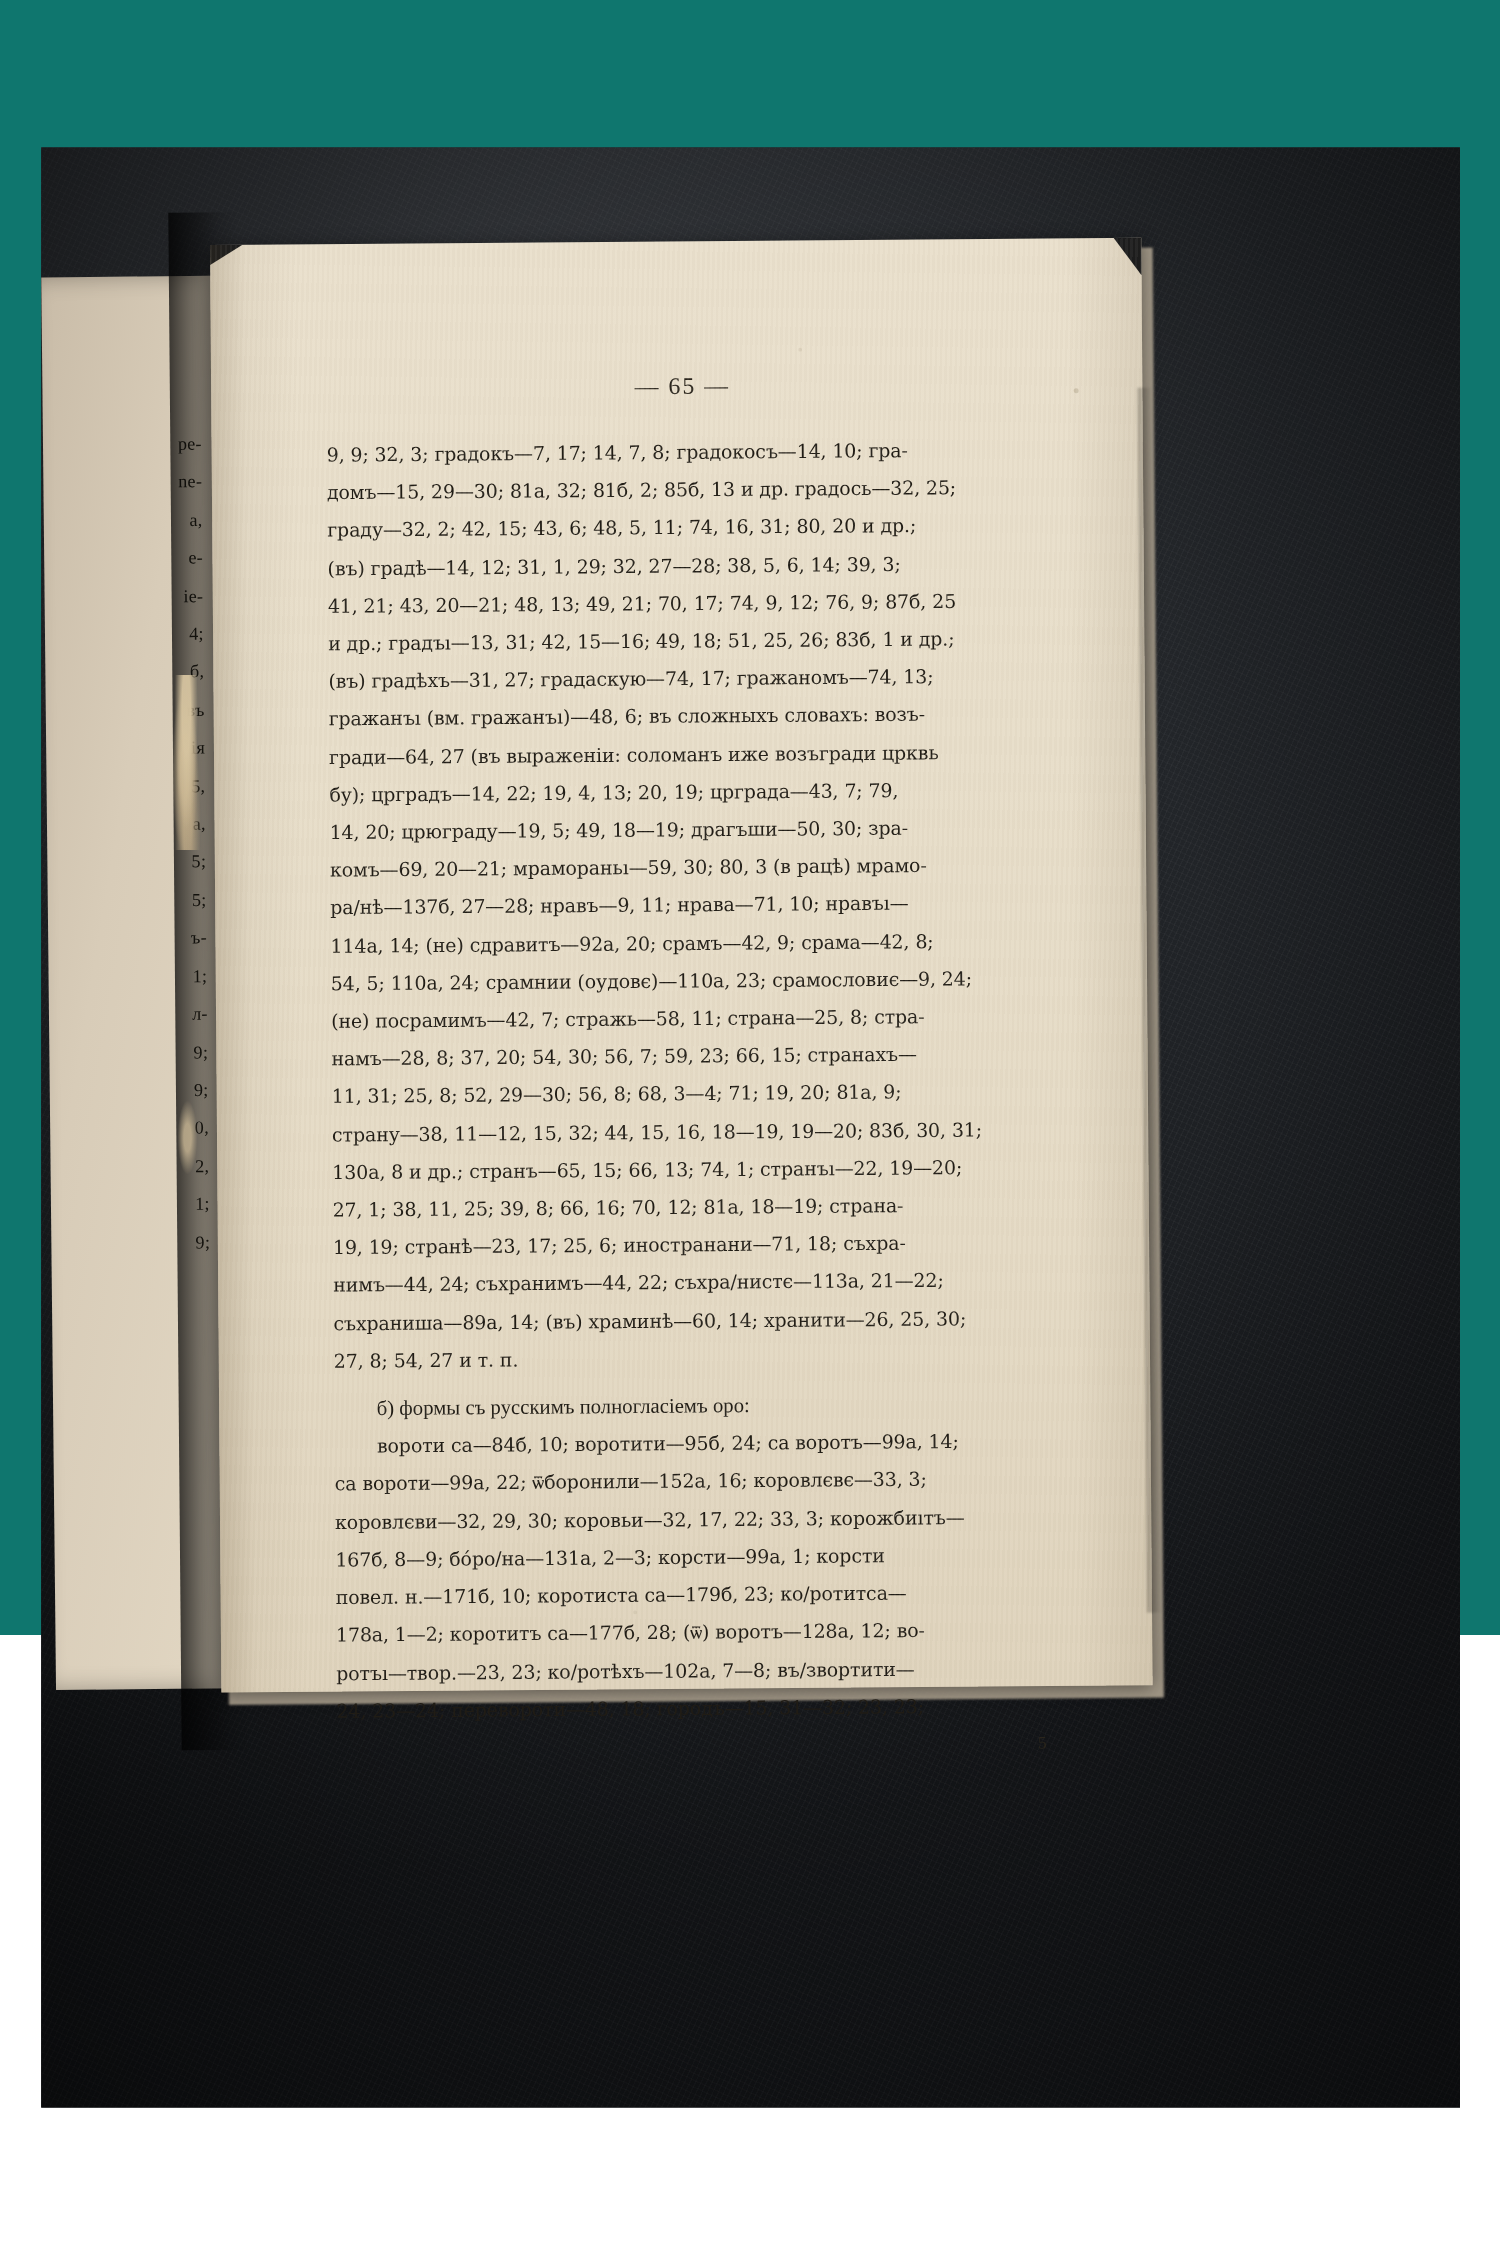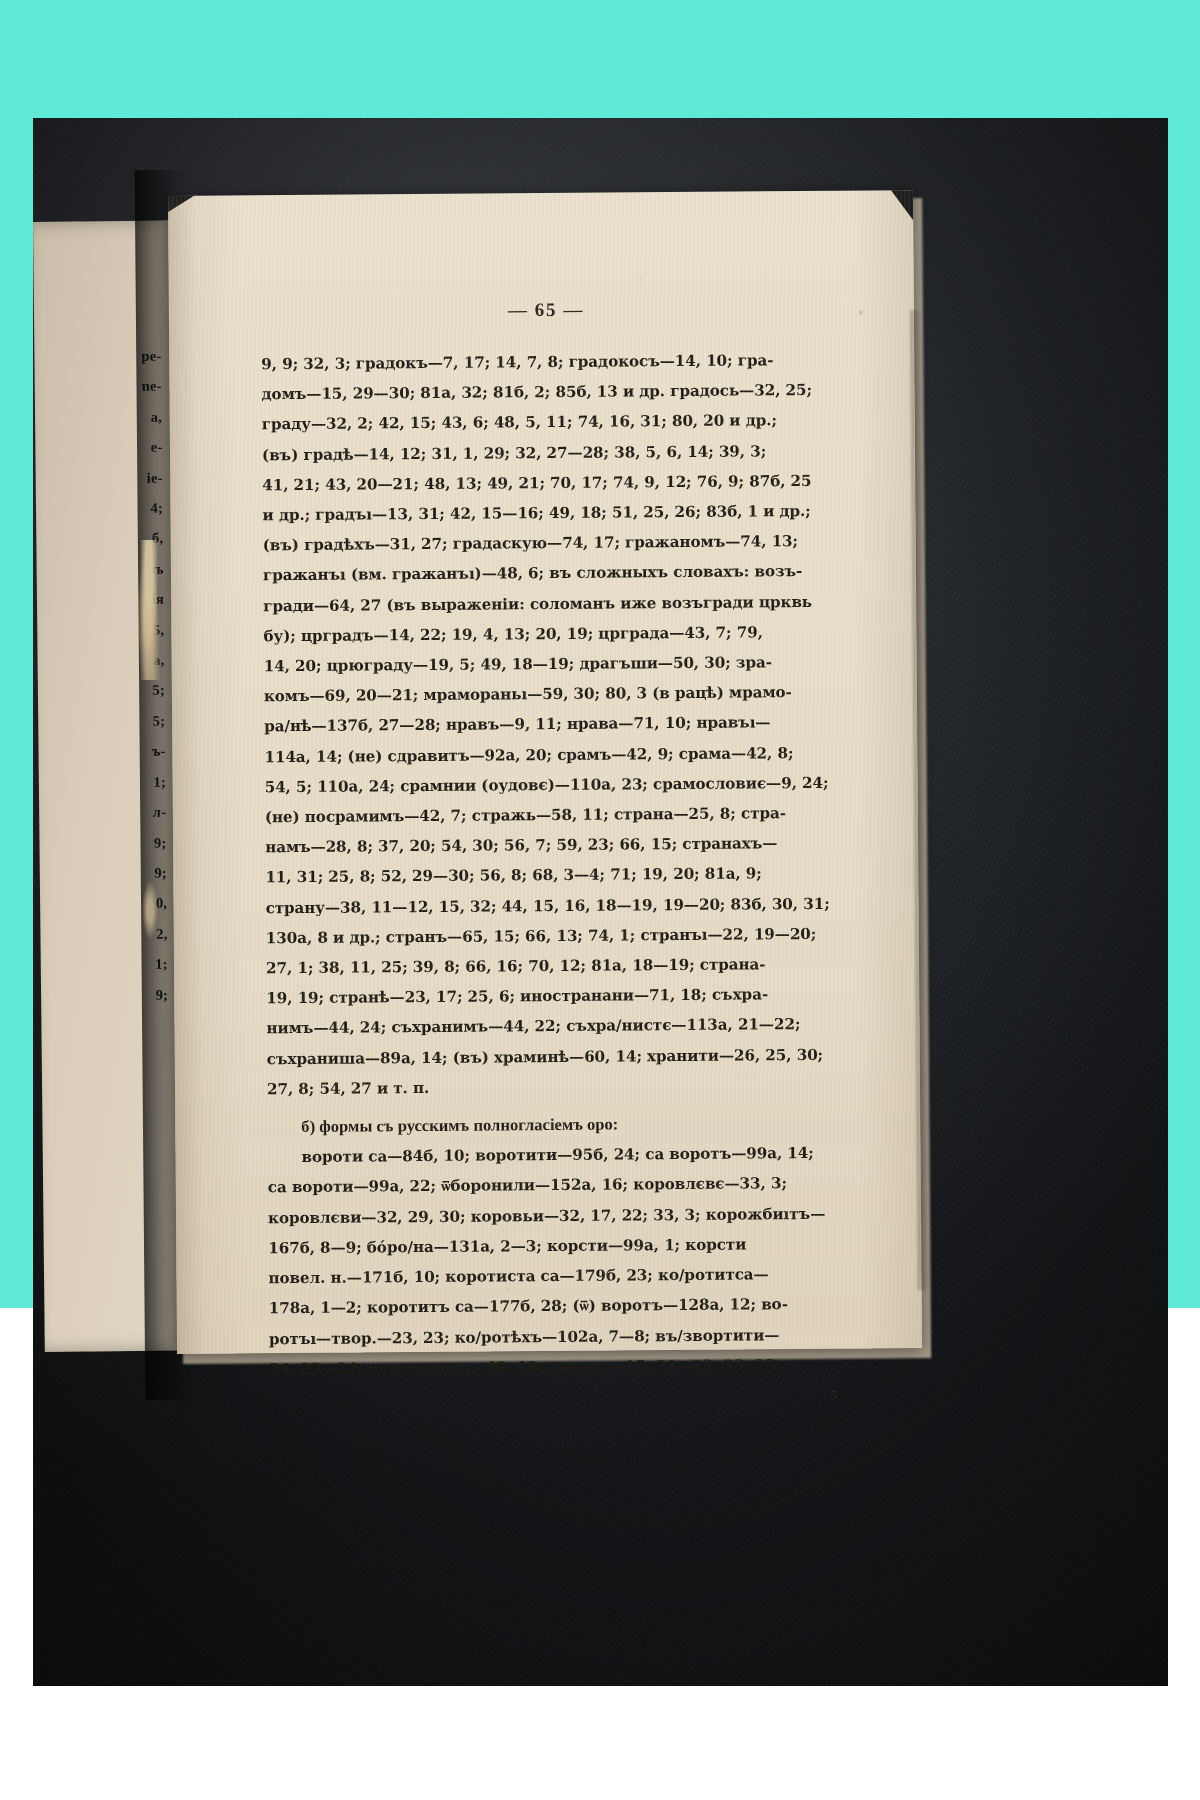--- a/index.html
+++ b/index.html
@@ -11,22 +11,21 @@
     width: 1200px;
     height: 1800px;
     overflow: hidden;
     font-family: "Liberation Serif", serif;
   }
   .scene {
     position: absolute;
     left: 0; top: 0;
     width: 1200px;
     height: 1308px;
-    background: #5eead4;
-    font-weight: bold;
+    background: #0f766e;
   }
   
   .desk {
     position: absolute;
     left: 33px; top: 118px;
     width: 1135px;
     height: 1568px;
     background:
       radial-gradient(circle at 30% 10%, #3c3f44 0%, #23262a 40%, #15171a 75%),
       #16181b;

